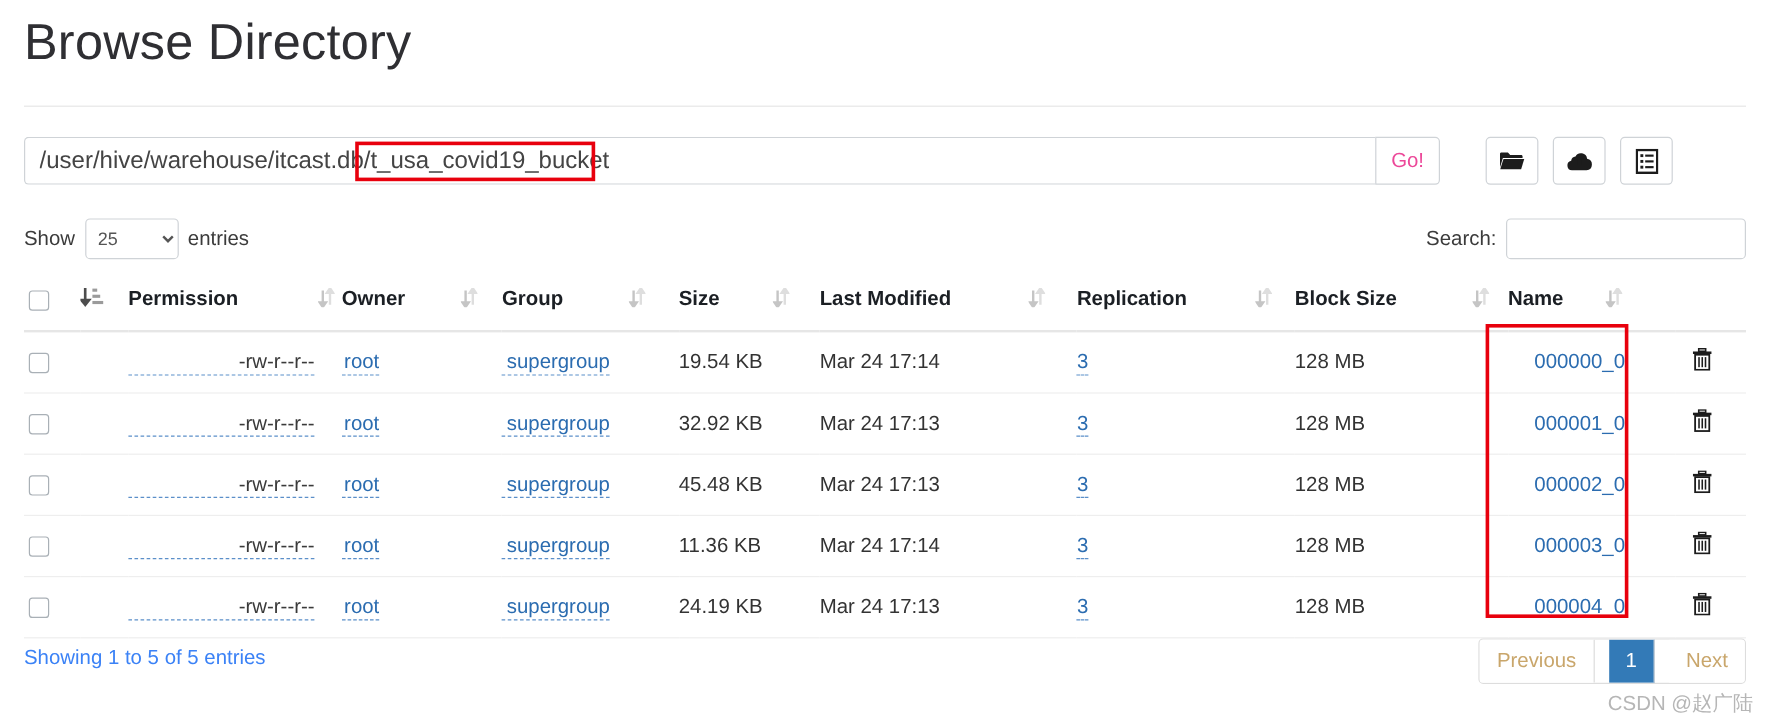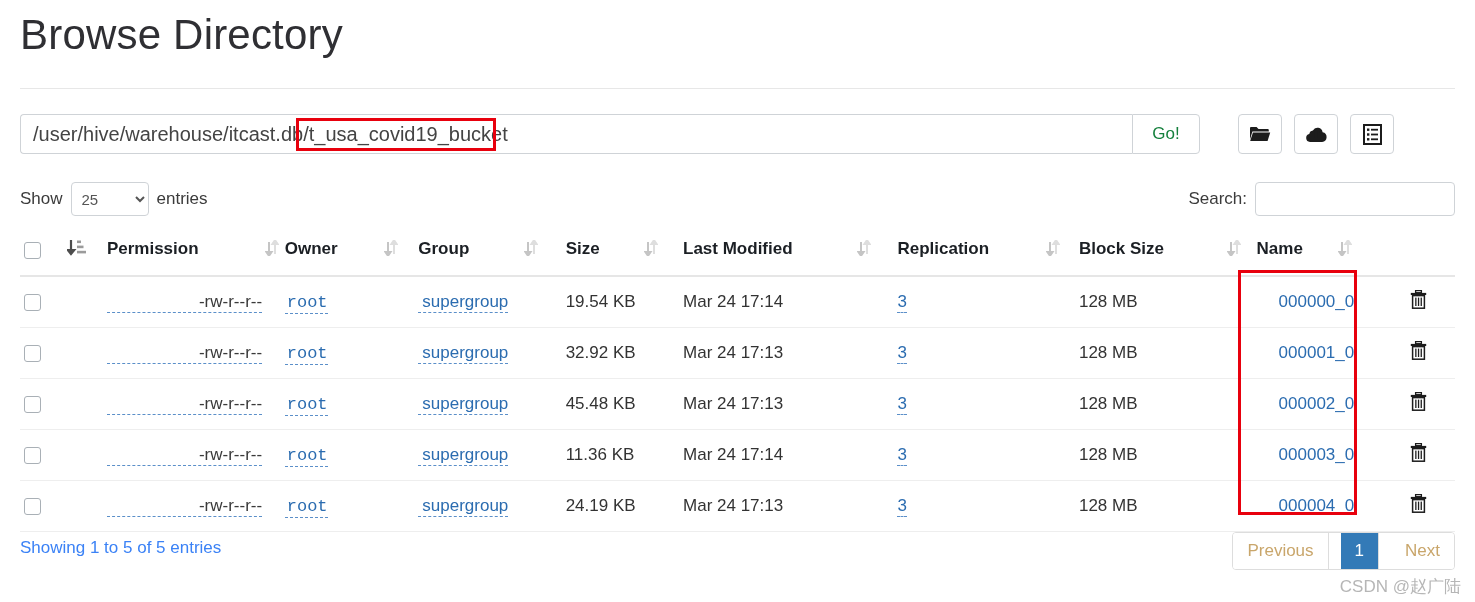--- a/index.html
+++ b/index.html
@@ -46,25 +46,25 @@
     border-radius: 4px 0 0 4px;
     padding: 0 12px;
     font-size: 20px;
     color: #444;
     font-family: "Liberation Sans", sans-serif;
     background: #fff;
     outline: none;
     line-height: 38px;
   }
   .go-btn {
-    width: 68px; height: 40px;
+    width: 54px; height: 40px;
     border: 1px solid #cfd3d7;
     border-radius: 0 4px 4px 0;
     background: #ffffff;
-    color: #15803d;
+    color: #ec4899;
     font-size: 17px;
     font-family: "Liberation Sans", sans-serif;
     cursor: pointer;
     padding: 0;
   }
   .icon-btns {
     position: absolute;
     top: 114px; left: 1238px;
     display: flex;
     gap: 12px;
@@ -179,21 +179,21 @@
     text-decoration: none;
     cursor: pointer;
   }
   .plain { color: #333; }
 
   .trash-cell { text-align: left; }
   .trash-btn { background: none; border: none; cursor: pointer; padding: 0; display: inline-block; }
 
   
   .off-perm  { padding-left: 92px; }
-  .off-owner { padding-left: 2px; font-family: Liberation Mono, monospace; }
+  .off-owner { padding-left: 2px; }
   .off-group { padding-left: 4px; text-align: right; }
   .off-name  { padding-left: 22px; }
   .off-trash { padding-left: 14px; }
 
   
   .showing {
     position: absolute;
     left: 20px; top: 538px;
     font-size: 17px;
     color: #3b82f6;

